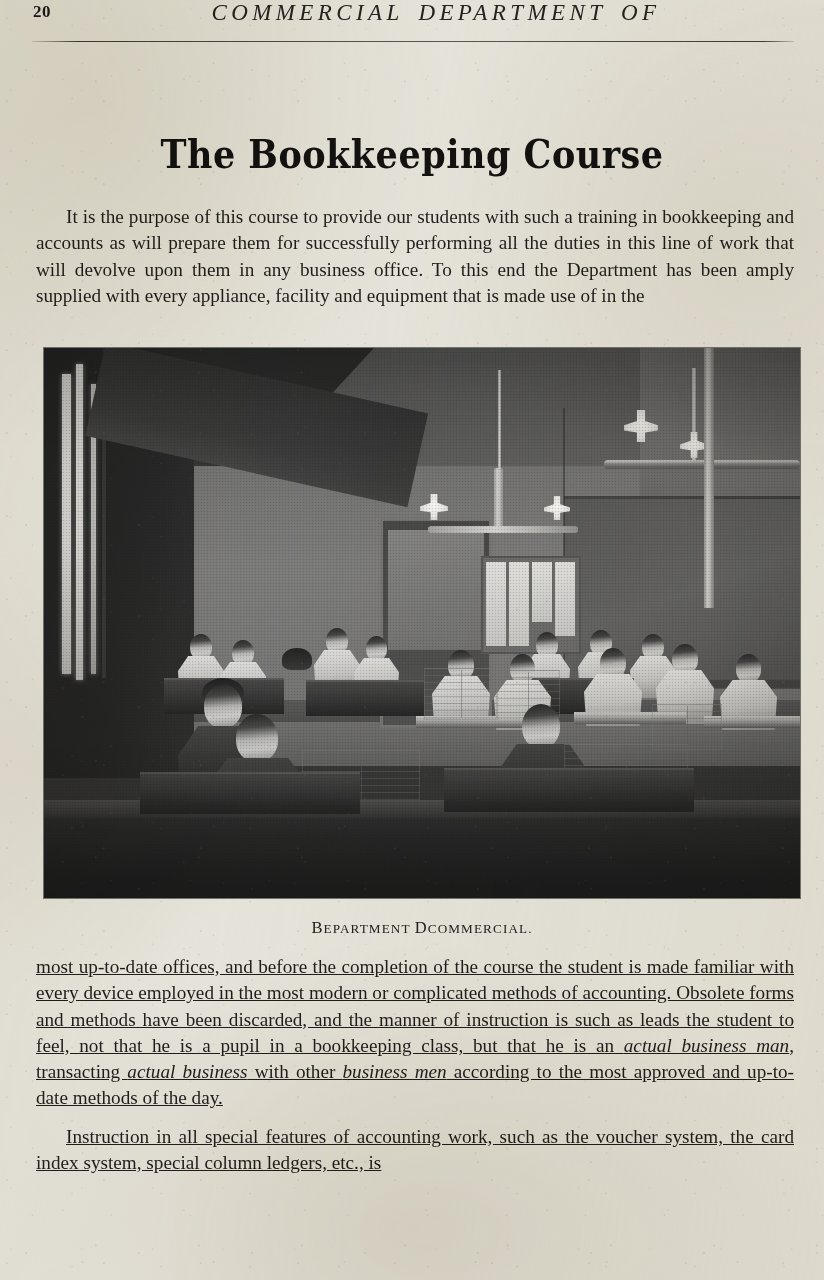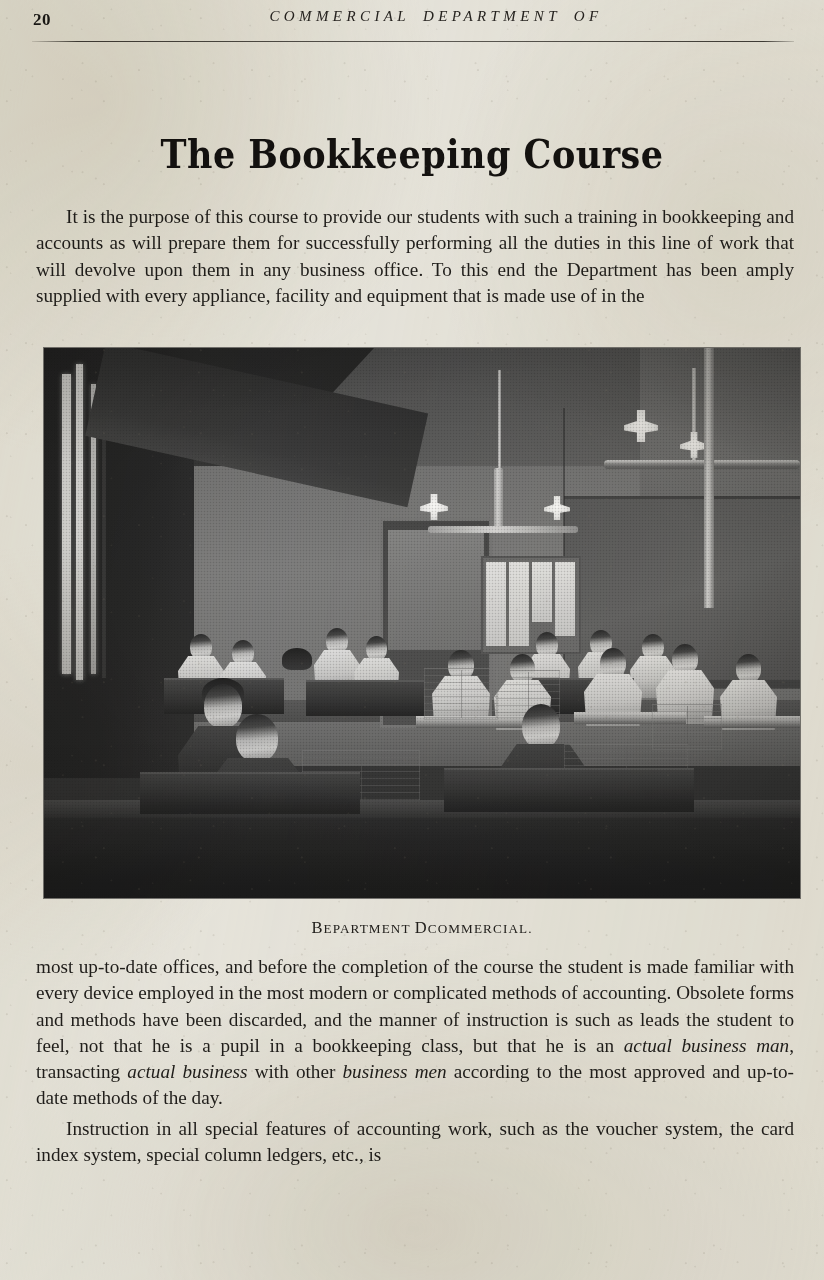--- a/index.html
+++ b/index.html
@@ -45,42 +45,42 @@
       radial-gradient(circle at 93% 84%, rgba(120,112,96,.5) .6px, rgba(0,0,0,0) 1.4px),
       radial-gradient(circle at 52% 91%, rgba(120,112,96,.4) .5px, rgba(0,0,0,0) 1.3px),
       radial-gradient(circle at 15% 48%, rgba(120,112,96,.35) .5px, rgba(0,0,0,0) 1.2px);
     background-size: 97px 83px, 113px 91px, 79px 67px, 131px 109px, 89px 73px, 103px 97px, 121px 87px, 71px 61px;
   }
 
   
   .runhead {
     position: absolute;
     left: 30px;
-    top: 8px;
+    top: 0;
     width: 764px;
     height: 28px;
   }
   .folio {
     position: absolute;
     left: 3px;
     top: 2px;
     font-size: 17px;
     font-weight: bold;
     letter-spacing: .5px;
   }
   .runhead-title {
     position: absolute;
     left: 0;
     top: 0;
     width: 764px;
     text-align: center;
     padding-left: 48px;
     box-sizing: border-box;
     font-style: italic;
-    font-size: 15px;
+    font-size: 23px;
     letter-spacing: 4.4px;
     word-spacing: 5px;
     color: #262320;
   }
   .runhead-rule {
     position: absolute;
     left: 32px;
     top: 41px;
     width: 762px;
     height: 1px;
@@ -108,24 +108,24 @@
     position: absolute;
     left: 36px;
     width: 758px;
     font-size: 19.2px;
     line-height: 26.3px;
     text-align: justify;
     text-justify: inter-word;
     color: #201e1b;
   }
   .col p { margin: 0; }
-  .col p + p { margin-top: 4px; }
+  .col p + p { margin-top: 12px; }
   .indent { text-indent: 30px; }
   .para-top { top: 204px; }
-  .para-bottom { top: 954px; }
+  .para-bottom { top: 954px; text-decoration: underline; }
   .col i { font-style: italic; }
 
   
   .plate {
     position: absolute;
     left: 44px;
     top: 348px;
     width: 756px;
     height: 550px;
     overflow: hidden;

